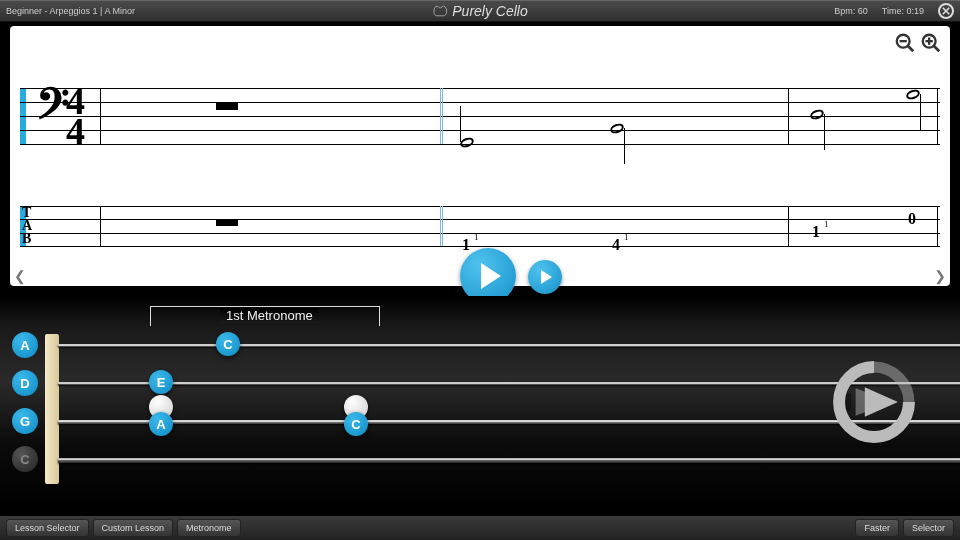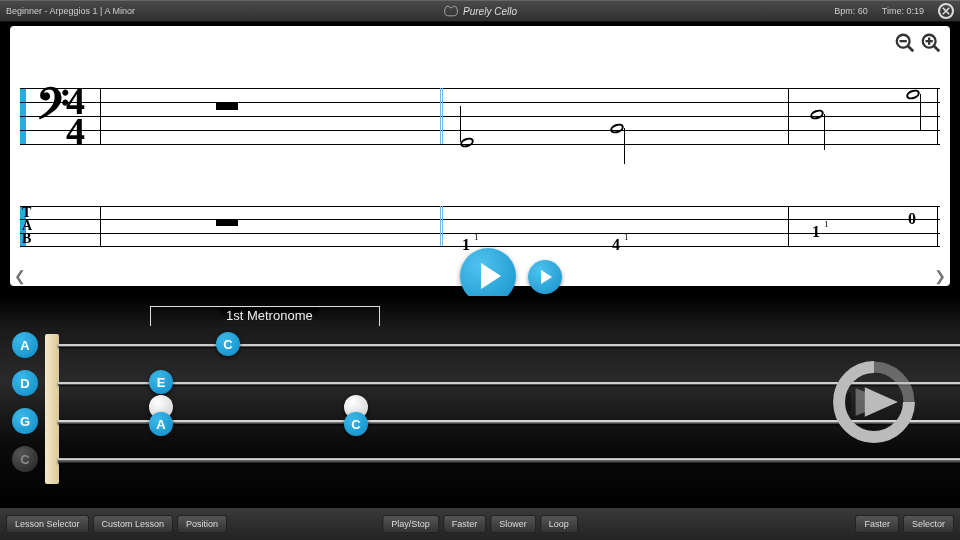--- a/index.html
+++ b/index.html
@@ -80,42 +80,42 @@
 
   .fretdot { position: absolute; width: 24px; height: 24px; border-radius: 50%; display: flex; align-items: center; justify-content: center; color: #fff; font-size: 13px; font-weight: bold; }
   .fretdot.blue { background: radial-gradient(circle at 35% 30%, #3bb8ea, #0e8bc4); box-shadow: 0 2px 4px rgba(0,0,0,.6); }
   .fretdot.white { background: radial-gradient(circle at 35% 30%, #fff, #ccc); box-shadow: 0 2px 4px rgba(0,0,0,.6); }
 
   .repeat-icon { position: absolute; right: 40px; top: 60px; width: 92px; height: 92px; opacity: .45; }
   .repeat-icon svg { width: 100%; height: 100%; }
 
   
   .bottombar {
-    position: absolute; left: 0; right: 0; bottom: 0; height: 32px;
+    position: absolute; left: 0; right: 0; bottom: 0; height: 24px;
     background: linear-gradient(#3a3a3a, #222);
     display: flex; align-items: center; padding: 0 6px; gap: 4px;
   }
   .bottombar .spacer { flex: 1; }
   .bbtn {
     background: linear-gradient(#555, #333); color: #ddd; font-size: 9px;
     padding: 3px 8px; border-radius: 3px; border: 1px solid #222;
     cursor: pointer; white-space: nowrap;
   }
   .bottombar .center-group { position: absolute; left: 50%; transform: translateX(-50%); display: flex; gap: 4px; }
 </style>
 </head>
 <body>
 
 <div class="topbar">
   <div class="title">Beginner - Arpeggios 1  |  A Minor</div>
   <div class="brand">
     <svg viewBox="0 0 20 14">
         <path d="M6 1 C3 1 2 5 2 8 C2 11 4 13 6 13 L14 13 C16 13 18 11 18 8 C18 5 17 1 14 1 C12 1 12 3 10 3 C8 3 8 1 6 1 Z" fill="none" stroke="#bbb" stroke-width="1"></path>
       </svg>
-    <span style="font-size:10px;color:#ddd;font-style:italic">Purely Cello</span>
+    <span style="font-size:14px;color:#ddd;font-style:italic">Purely Cello</span>
   </div>
   <div class="right">
     <span>Bpm: 60</span>
     <span>Time: 0:19</span>
     <div class="close-btn">
       <svg viewBox="0 0 10 10">
           <path d="M1 1 L9 9 M9 1 L1 9" stroke="#ddd" stroke-width="2"></path>
         </svg>
     </div>
   </div>
@@ -255,23 +255,17 @@
     <svg viewBox="0 0 100 100" style="width:100%;height:100%">
       <path d="M50 12 A38 38 0 1 0 88 50" fill="none" stroke="#bbb" stroke-width="13"></path>
       <polygon points="40,34 76,50 40,66" fill="#bbb"></polygon>
     </svg>
   </div>
 </div>
 
 <div class="bottombar">
   <div class="bbtn">Lesson Selector</div>
   <div class="bbtn">Custom Lesson</div>
-  <div class="bbtn">Position</div>
-  <div class="center-group">
-    <div class="bbtn">Play/Stop</div>
-    <div class="bbtn">Faster</div>
-    <div class="bbtn">Slower</div>
-    <div class="bbtn">Loop</div>
-  </div>
+  <div class="bbtn">Metronome</div>
   <div class="spacer"></div>
   <div class="bbtn">Faster</div>
   <div class="bbtn">Selector</div>
 </div>
 
 </body></html>

